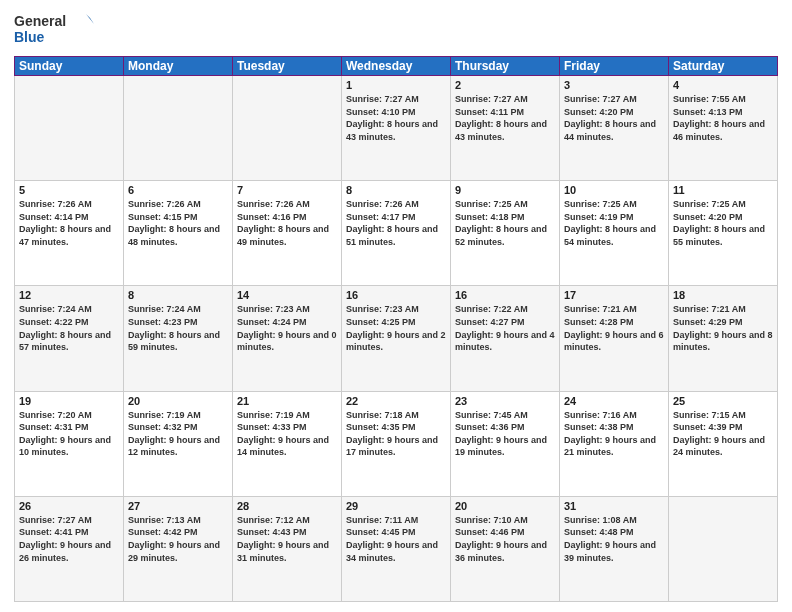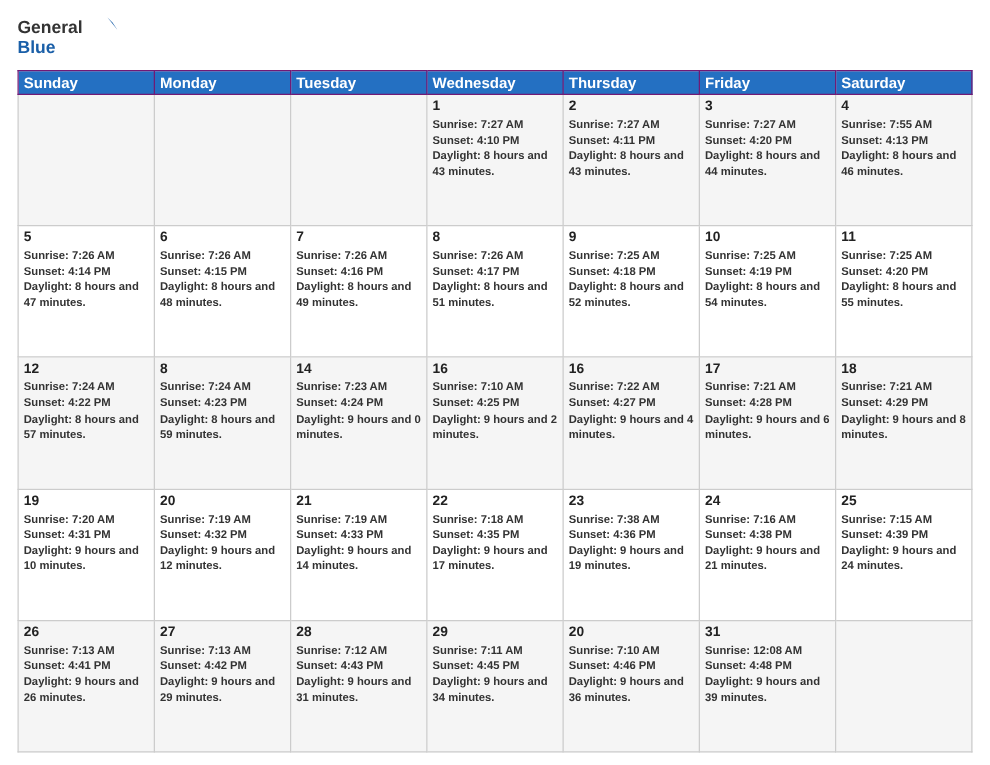--- a/index.html
+++ b/index.html
@@ -206,21 +206,21 @@
 Daylight: 8 hours and 59 minutes.</div>
           </td>
           <td>
             <span class="day-number">14</span>
             <div class="day-info">Sunrise: 7:23 AM
 Sunset: 4:24 PM
 Daylight: 9 hours and 0 minutes.</div>
           </td>
           <td>
             <span class="day-number">16</span>
-            <div class="day-info">Sunrise: 7:10 AM
+            <div class="day-info">Sunrise: 7:23 AM
 Sunset: 4:25 PM
 Daylight: 9 hours and 2 minutes.</div>
           </td>
           <td>
             <span class="day-number">16</span>
             <div class="day-info">Sunrise: 7:22 AM
 Sunset: 4:27 PM
 Daylight: 9 hours and 4 minutes.</div>
           </td>
           <td>
@@ -256,41 +256,41 @@
 Daylight: 9 hours and 14 minutes.</div>
           </td>
           <td>
             <span class="day-number">22</span>
             <div class="day-info">Sunrise: 7:18 AM
 Sunset: 4:35 PM
 Daylight: 9 hours and 17 minutes.</div>
           </td>
           <td>
             <span class="day-number">23</span>
-            <div class="day-info">Sunrise: 7:38 AM
+            <div class="day-info">Sunrise: 7:45 AM
 Sunset: 4:36 PM
 Daylight: 9 hours and 19 minutes.</div>
           </td>
           <td>
             <span class="day-number">24</span>
             <div class="day-info">Sunrise: 7:16 AM
 Sunset: 4:38 PM
 Daylight: 9 hours and 21 minutes.</div>
           </td>
           <td>
             <span class="day-number">25</span>
             <div class="day-info">Sunrise: 7:15 AM
 Sunset: 4:39 PM
 Daylight: 9 hours and 24 minutes.</div>
           </td>
         </tr>
         <tr>
           <td>
             <span class="day-number">26</span>
-            <div class="day-info">Sunrise: 7:13 AM
+            <div class="day-info">Sunrise: 7:27 AM
 Sunset: 4:41 PM
 Daylight: 9 hours and 26 minutes.</div>
           </td>
           <td>
             <span class="day-number">27</span>
             <div class="day-info">Sunrise: 7:13 AM
 Sunset: 4:42 PM
 Daylight: 9 hours and 29 minutes.</div>
           </td>
           <td>
@@ -306,21 +306,21 @@
 Daylight: 9 hours and 34 minutes.</div>
           </td>
           <td>
             <span class="day-number">20</span>
             <div class="day-info">Sunrise: 7:10 AM
 Sunset: 4:46 PM
 Daylight: 9 hours and 36 minutes.</div>
           </td>
           <td>
             <span class="day-number">31</span>
-            <div class="day-info">Sunrise: 12:08 AM
+            <div class="day-info">Sunrise: 1:08 AM
 Sunset: 4:48 PM
 Daylight: 9 hours and 39 minutes.</div>
           </td>
           <td class="empty-cell"></td>
         </tr>
       </tbody>
   </table>
 </div>
 
 </body></html>

